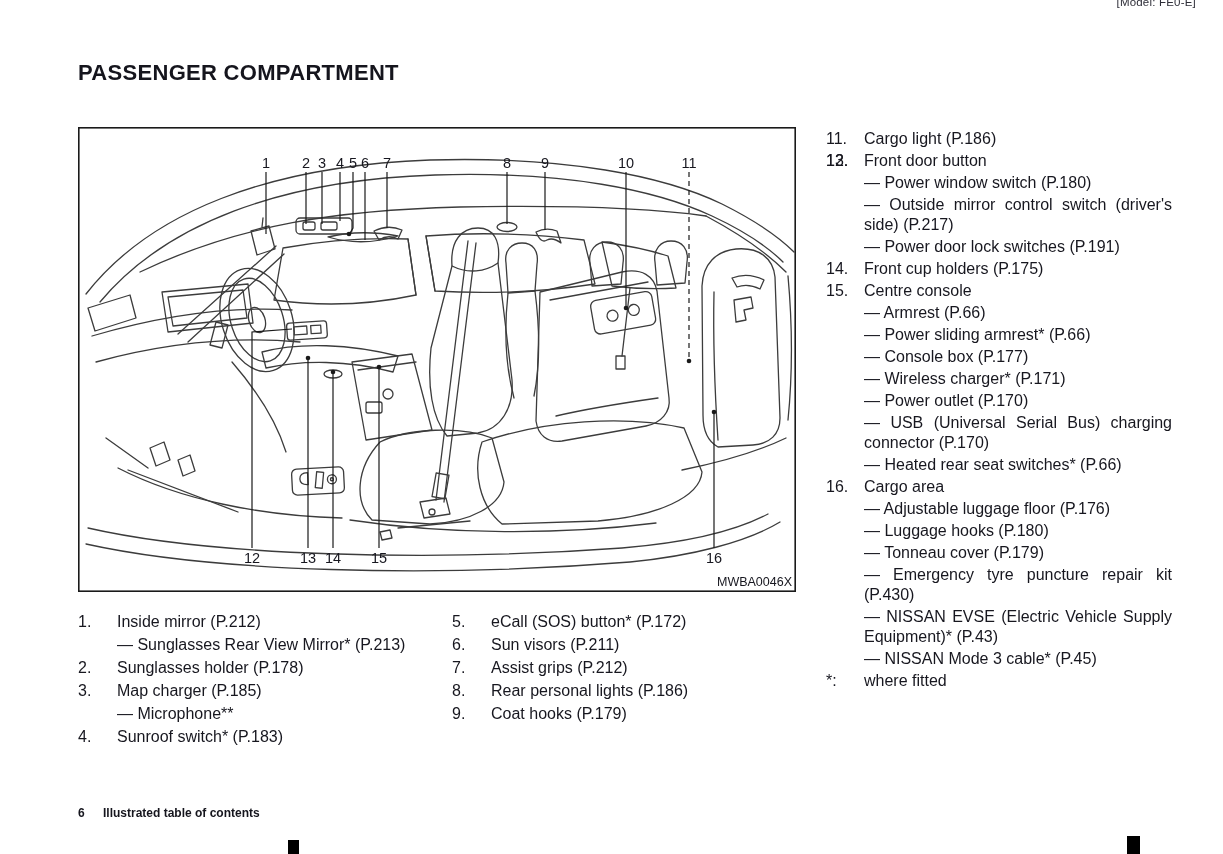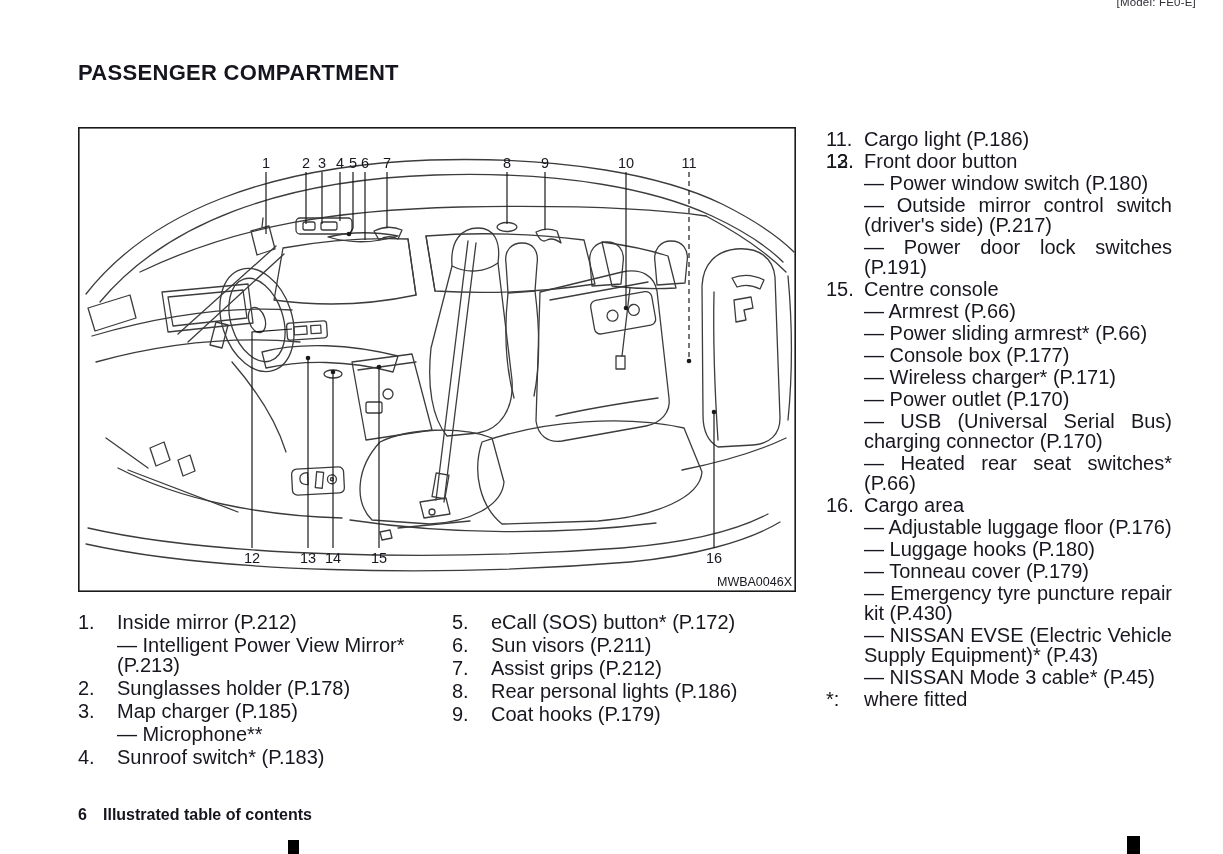--- a/index.html
+++ b/index.html
@@ -10,31 +10,31 @@
   }
   .model-tag{
     position:absolute;top:-4px;right:27px;
     font-size:11.5px;color:#2e2e38;letter-spacing:.2px;
   }
   .page-title{
     position:absolute;left:78px;top:45px;
     font-size:22px;font-weight:700;letter-spacing:.3px;color:#15151d;text-align:center;
   }
   .figure-wrap{position:absolute;left:78px;top:127px;width:718px;height:465px;}
-  .col{position:absolute;font-size:20px;line-height:20px;}
+  .col{position:absolute;font-size:16px;line-height:20px;}
   .col-left{left:78px;top:612px;width:362px;}
   .col-mid{left:452px;top:612px;width:330px;}
   .col-right{left:826px;top:129px;width:346px;}
   .row{position:relative;margin-bottom:3px;}
   .col-right .row{margin-bottom:2px;}
   .row .num{position:absolute;left:0;top:0;}
   .row .txt{display:block;margin-left:39px;}
   .col-right .row .txt{margin-left:38px;text-align:justify;}
   .footer{
-    position:absolute;left:78px;top:806px;font-size:16px;font-weight:700;color:#15151d;
+    position:absolute;left:78px;top:806px;font-size:12px;font-weight:700;color:#15151d;
   }
   .footer .pg{display:inline-block;width:25px;}
   .crop-mark{position:absolute;background:#000;}
   .crop-left{left:288px;top:840px;width:11px;height:14px;}
   .crop-right{left:1127px;top:836px;width:13px;height:18px;}
   svg text{font-family:"Liberation Sans","DejaVu Sans",sans-serif;fill:#17171f;}
   svg .callout{font-size:14.5px;}
   svg .imgcode{font-size:12.5px;}
   svg .stroke{fill:none;stroke:#3c3c3c;stroke-width:1.3;stroke-linecap:round;stroke-linejoin:round;}
   svg .leader{fill:none;stroke:#1a1a1a;stroke-width:1.2;}
@@ -196,21 +196,21 @@
 </svg>
 </div>
 
 <div class="col col-left">
   <div class="row">
       <span class="num">1.</span>
       <span class="txt">Inside mirror (P.212)</span>
     </div>
   <div class="row">
       <span class="num"></span>
-      <span class="txt">— Intelligent Power View Mirror* (P.213)</span>
+      <span class="txt">— Sunglasses Rear View Mirror* (P.213)</span>
     </div>
   <div class="row">
       <span class="num">2.</span>
       <span class="txt">Sunglasses holder (P.178)</span>
     </div>
   <div class="row">
       <span class="num">3.</span>
       <span class="txt">Map charger (P.185)</span>
     </div>
   <div class="row">
@@ -264,20 +264,24 @@
     </div>
   <div class="row">
       <span class="num"></span>
       <span class="txt">— Outside mirror control switch (driver's side) (P.217)</span>
     </div>
   <div class="row">
       <span class="num"></span>
       <span class="txt">— Power door lock switches (P.191)</span>
     </div>
   <div class="row">
+      <span class="num">14.</span>
+      <span class="txt">Front cup holders (P.175)</span>
+    </div>
+  <div class="row">
       <span class="num">15.</span>
       <span class="txt">Centre console</span>
     </div>
   <div class="row">
       <span class="num"></span>
       <span class="txt">— Armrest (P.66)</span>
     </div>
   <div class="row">
       <span class="num"></span>
       <span class="txt">— Power sliding armrest* (P.66)</span>

